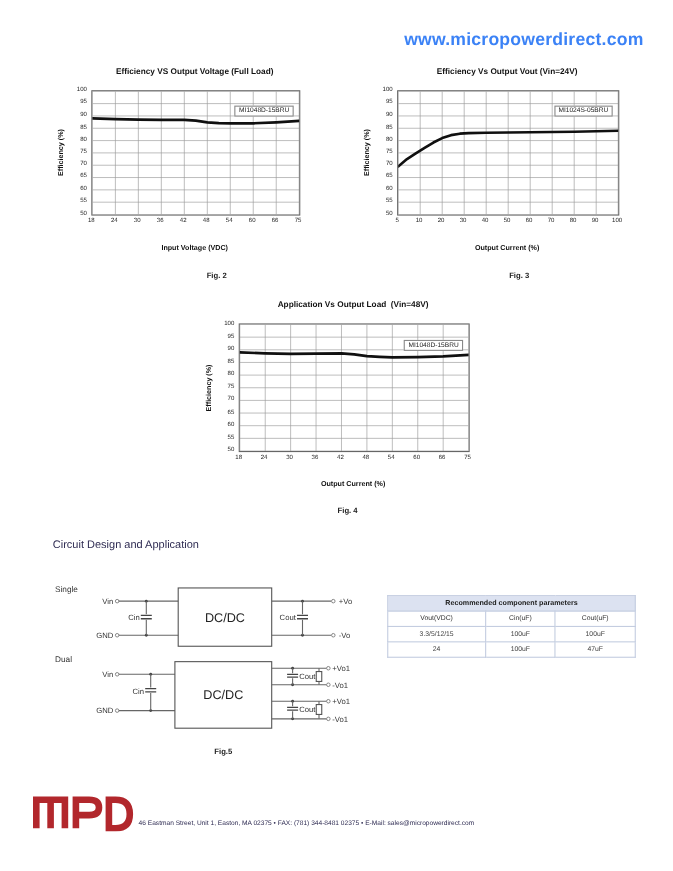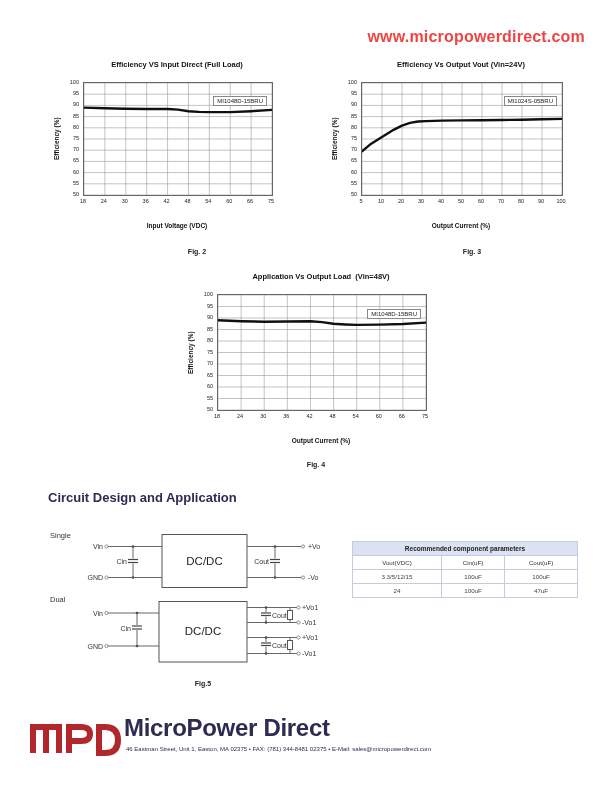--- a/index.html
+++ b/index.html
@@ -1,21 +1,21 @@
 <!DOCTYPE html>
 <html><head>
 <meta charset="utf-8">
 <style>
   html,body{margin:0;padding:0;background:#e8e8e8;}
   #page{position:relative;width:612px;height:792px;background:#ffffff;margin:0 auto;
         font-family:"Liberation Sans",sans-serif;overflow:hidden;}
 
   
   #site-url{position:absolute;top:28px;right:27px;font-size:16px;font-weight:bold;
-            color:#ef4444;letter-spacing:.2px;}
+            color:#3b82f6;letter-spacing:.2px;}
 
   
   .chart{position:absolute;}
   .c-title{font-size:7.5px;font-weight:bold;color:#111;text-align:center;
            margin-left:34px;width:var(--pw);margin-bottom:13px;white-space:pre;}
   .c-body{display:flex;align-items:stretch;}
   .c-ylab{width:14px;display:flex;align-items:center;justify-content:center;
           writing-mode:vertical-rl;transform:rotate(180deg);
           font-size:6.5px;font-weight:bold;color:#111;}
   .c-yticks{position:relative;width:20px;height:var(--ph);}
@@ -41,22 +41,22 @@
   #chart-fig4{left:183px;top:272px;--pw:208px;--ph:115px;}
 
   .fig-cap{position:absolute;width:60px;text-align:center;
            font-size:7px;font-weight:bold;color:#222;}
   #fig2-cap{left:167px;top:248px;}
   #fig3-cap{left:442px;top:248px;}
   #fig4-cap{left:286px;top:461px;}
   #fig5-cap{left:173px;top:680px;}
 
   
-  #section-title{position:absolute;left:48px;top:490px;font-size:13px;
-                 font-weight:bold;color:#2e2b52;}
+  #section-title{position:absolute;left:48px;top:490px;font-size:10px;
+                 font-weight:normal;color:#2e2b52;}
 
   
   #circuit{position:absolute;left:40px;top:524px;width:330px;height:152px;}
   #circuit .wire{stroke:#666;stroke-width:1;fill:none;}
   #circuit .comp{fill:none;stroke:#555;stroke-width:1;}
   #circuit .plate{stroke:#444;stroke-width:1.2;fill:none;}
   #circuit .term{fill:#fff;stroke:#777;stroke-width:.8;}
   #circuit .dot{fill:#444;stroke:none;}
   #circuit text{font-family:"Liberation Sans",sans-serif;font-size:7px;fill:#333;}
   #circuit .end{text-anchor:end;}
@@ -79,21 +79,21 @@
   #company-address{position:absolute;left:126px;top:746px;font-size:6px;color:#2e2b52;}
 </style>
 </head>
 <body>
 
 <div id="page">
 
   <div id="site-url">www.micropowerdirect.com</div>
 
   <div class="chart" id="chart-fig2">
-    <div class="c-title">Efficiency VS Input Direct (Full Load)</div>
+    <div class="c-title">Efficiency VS Output Voltage (Full Load)</div>
     <div class="c-body">
       <div class="c-ylab">Efficiency (%)</div>
       <div class="c-yticks">
           <span style="top: 0%;">100</span>
           <span style="top: 10%;">95</span>
           <span style="top: 20%;">90</span>
           <span style="top: 30%;">85</span>
           <span style="top: 40%;">80</span>
           <span style="top: 50%;">75</span>
           <span style="top: 60%;">70</span>
@@ -398,16 +398,15 @@
       <td>47uF</td>
     </tr>
   </tbody>
     </table>
 
   <svg id="mpd-logo" viewBox="0 0 94 36">
     <path d="M5,33 V7 H31 V33 M18,7 V33"></path>
     <path d="M41,33 V7 H53 Q62,7 62,14 Q62,21 53,21 H41"></path>
     <path d="M71,33 V7 H77 Q90,7 90,20 Q90,33 77,33 Z"></path>
   </svg>
-  <div id="company-name">MicroPower Direct</div>
   <div id="company-address">46 Eastman Street, Unit 1, Easton, MA 02375 • FAX: (781) 344-8481 02375 • E-Mail: sales@micropowerdirect.com</div>
 
 </div>
 
 </body></html>

